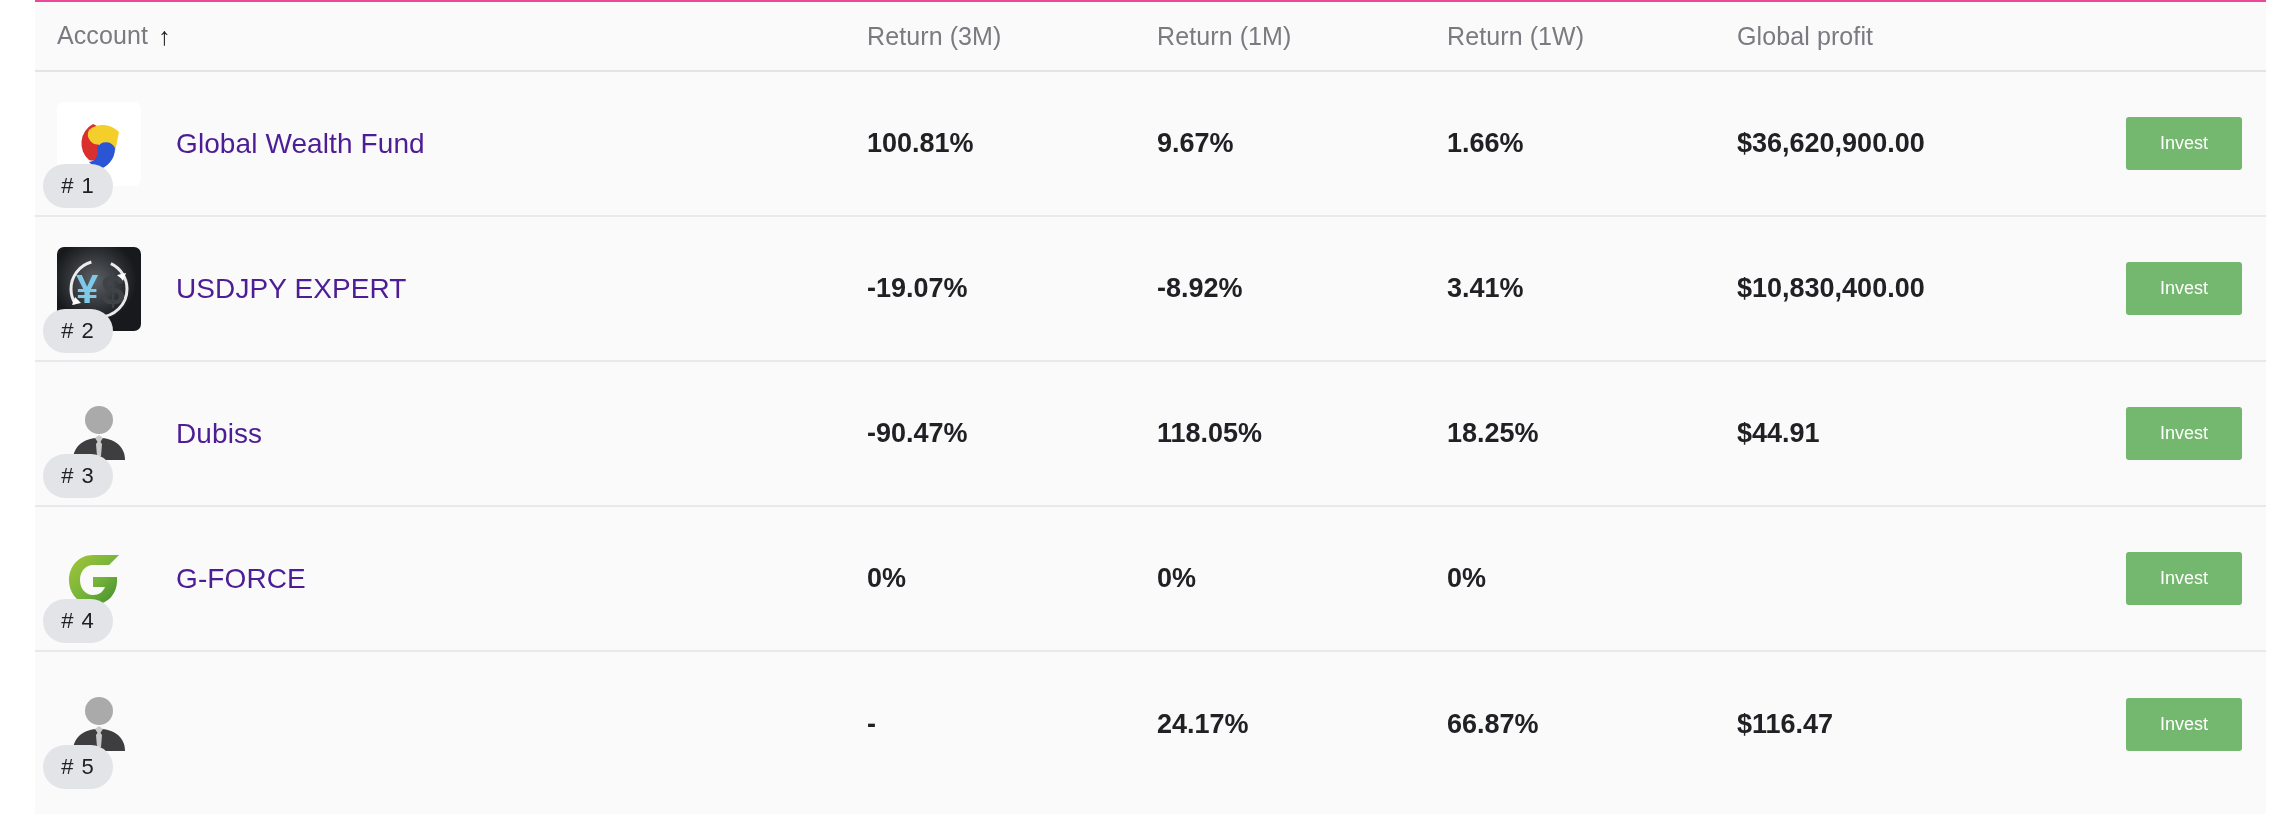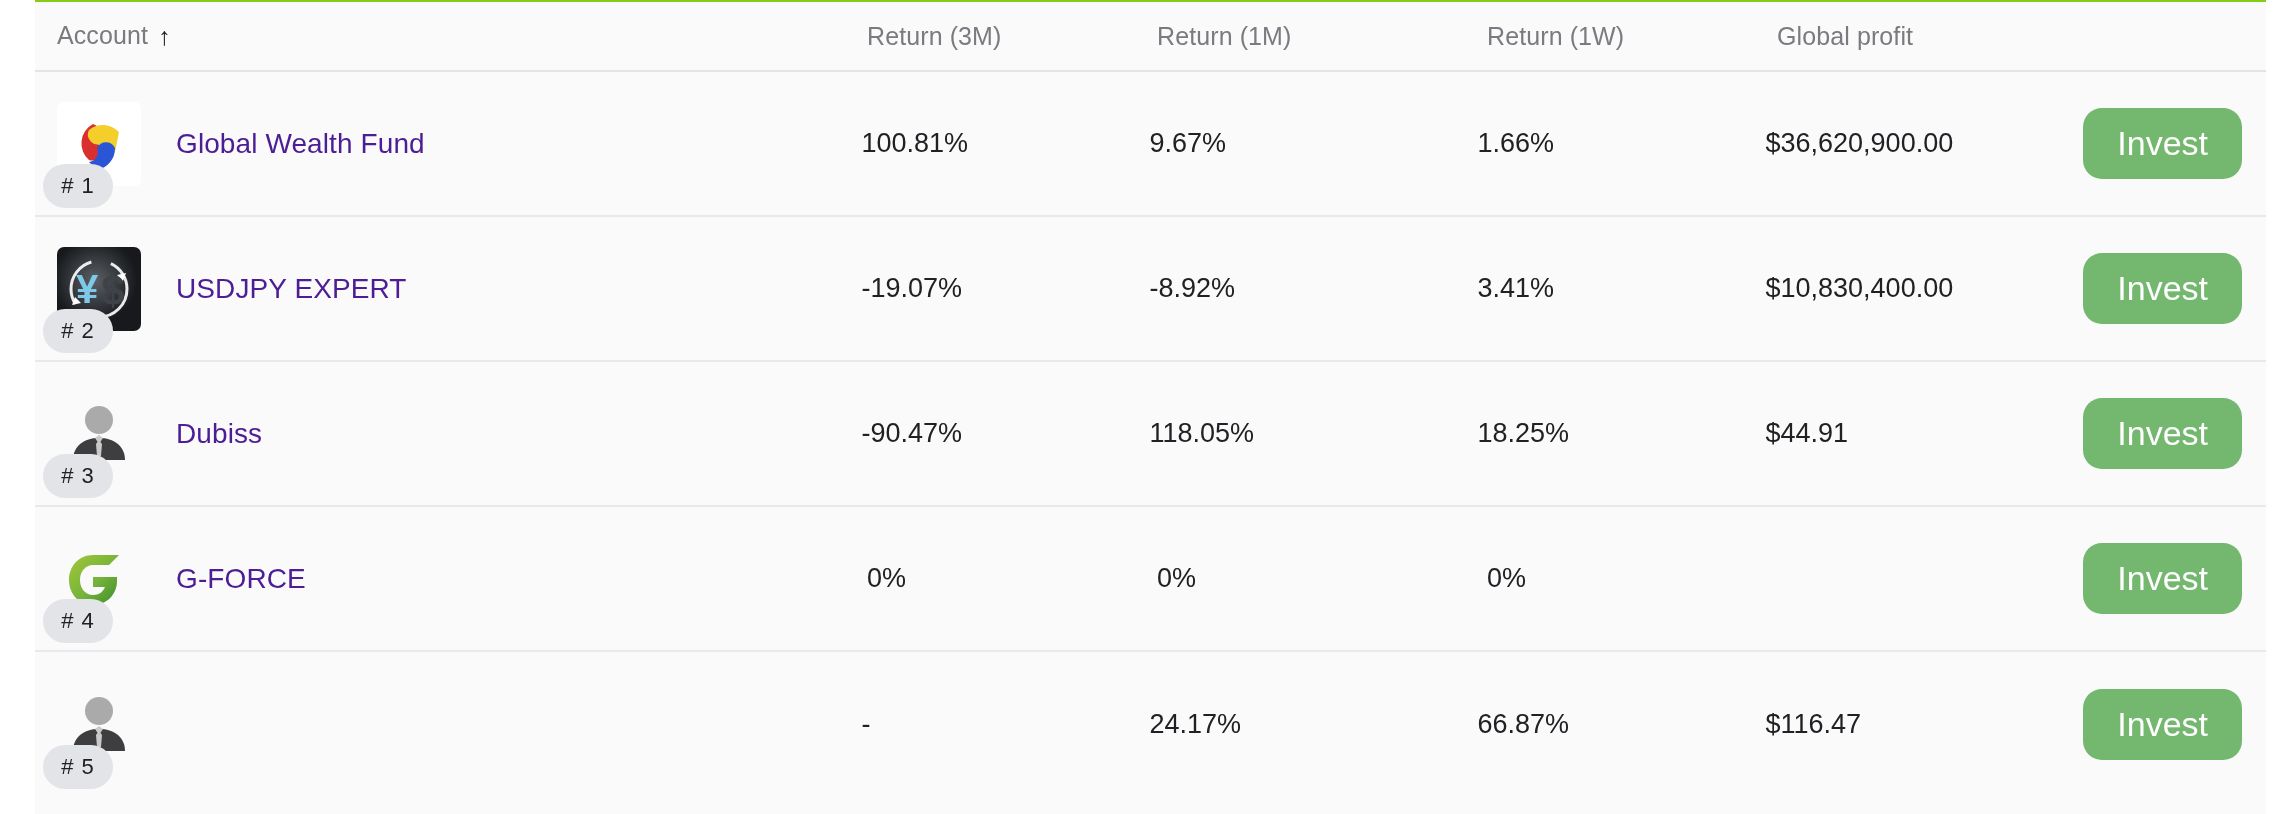--- a/index.html
+++ b/index.html
@@ -36,21 +36,21 @@
   }
 
   .table {
     width: 2231px;
     background: #fafafa;
   }
 
   
   .thead {
     height: 72px;
-    border-top: 2px solid #84cc16;
+    border-top: 2px solid #ec4899;
     border-bottom: 2px solid #e4e4e6;
     display: flex;
     align-items: center;
     background: #fafafa;
   }
   .th {
     color: #7a7a80;
     font-size: 25px;
     font-weight: 400;
     letter-spacing: 0.1px;
@@ -64,21 +64,21 @@
     font-size: 25px;
     margin-left: 10px;
     vertical-align: -1px;
   }
 
   
   .c-account { width: 670px; padding-left: 22px; }
   .c-clip    { width: 162px; position: relative; }
   .c-r3m     { width: 290px; }
   .c-r1m     { width: 290px; }
-  .c-r1w     { width: 290px; margin-left: 40px; }
+  .c-r1w     { width: 290px; }
   .c-profit  { width: 320px; }
   .c-action  { flex: 1 1 auto; display: flex; justify-content: flex-end; padding-right: 24px; }
 
   
   .clip-inner {
     position: absolute;
     left: -52px;
     top: 50%;
     transform: translateY(-50%);
     width: 70px;
@@ -98,21 +98,21 @@
     border-bottom: 2px solid #e9e9ec;
     background: #fafafa;
   }
   .trow:last-child { border-bottom: none; }
 
   .cell {
     font-size: 27px;
     color: #212125;
     white-space: nowrap;
   }
-  .cell.num { font-size: 27px; }
+  .cell.num { font-size: 27px; font-weight: bold; }
 
   
   .acct-cell {
     display: flex;
     align-items: center;
     padding-left: 22px;
   }
   .avatar-wrap {
     position: relative;
     width: 84px; height: 84px;
@@ -151,22 +151,22 @@
     color: #4c1d95;
     letter-spacing: 0.1px;
     white-space: nowrap;
   }
 
   
   .invest-btn {
     background: #74b76e;
     color: #ffffff;
     border: none;
-    border-radius: 19px;
-    font-size: 34px;
+    border-radius: 3px;
+    font-size: 18px;
     font-family: "Liberation Sans", "DejaVu Sans", sans-serif;
     padding: 16px 34px;
     cursor: pointer;
     line-height: 1.15;
     white-space: nowrap;
   }
 </style>
 </head>
 <body>
 

